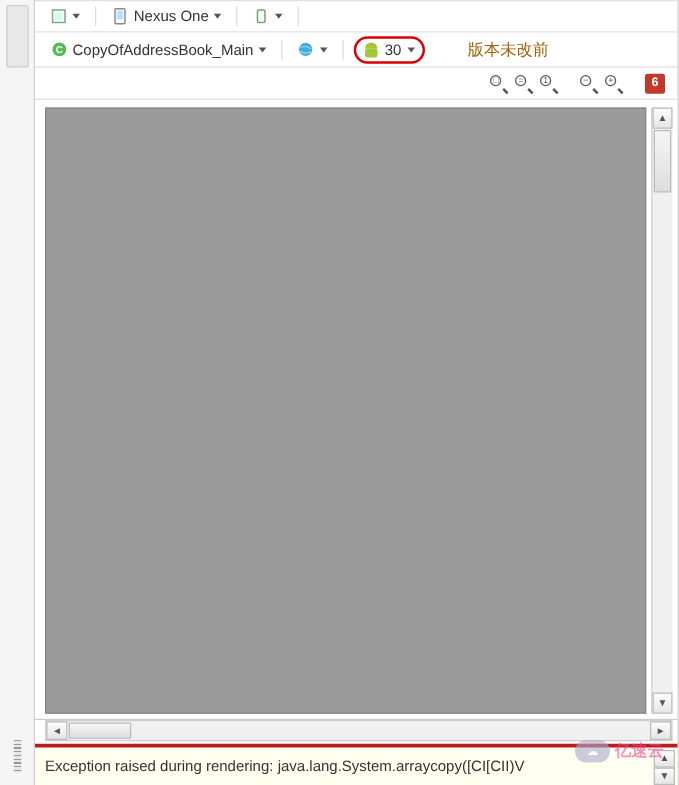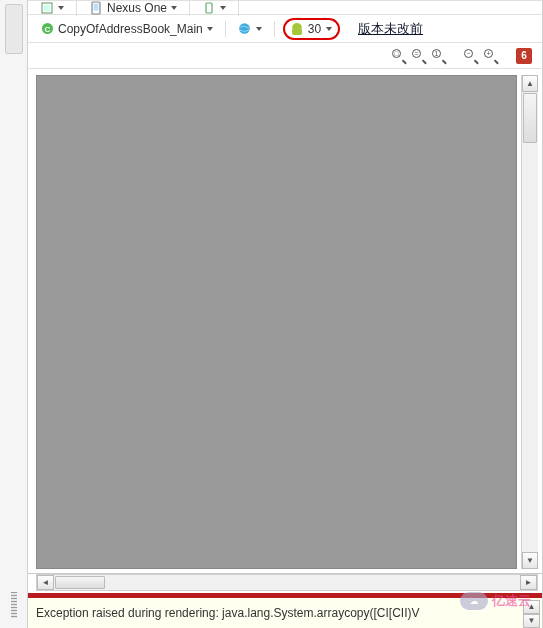--- a/index.html
+++ b/index.html
@@ -3,47 +3,47 @@
 <meta charset="utf-8">
 <style>
 * { box-sizing: border-box; margin: 0; padding: 0; }
 body { font-family: "Segoe UI", Tahoma, sans-serif; font-size: 12px; background: #fff; width: 543px; height: 628px; overflow: hidden; position: relative; }
 .outer { display: flex; height: 100%; }
 .left-gutter { width: 28px; border-right: 1px solid #d0d0d0; display: flex; flex-direction: column; background: #f5f5f5; }
 .gutter-tab { width: 18px; height: 50px; margin: 4px auto; background: #e8e8e8; border: 1px solid #ccc; border-radius: 2px; }
 .gutter-handle { width: 6px; height: 26px; margin: auto auto 10px auto; background: repeating-linear-gradient(#999,#999 1px,#e8e8e8 1px,#e8e8e8 3px); }
 .main { flex: 1; display: flex; flex-direction: column; border-right: 1px solid #d0d0d0; }
 .toolbar-row { height: 28px; border-bottom: 1px solid #e0e0e0; display: flex; align-items: center; padding: 0 8px; gap: 6px; }
-.toolbar-row.r1 { height: 15px; border-top: 1px solid #e0e0e0; }
+.toolbar-row.r1 { height: 26px; border-top: 1px solid #e0e0e0; }
 .dd { display: flex; align-items: center; gap: 4px; cursor: pointer; padding: 2px 4px; }
 .dd .chev { width: 0; height: 0; border-left: 3px solid transparent; border-right: 3px solid transparent; border-top: 4px solid #555; }
 .ico { width: 14px; height: 14px; display: inline-flex; align-items: center; justify-content: center; }
 .lbl { color: #333; }
-.annot { color: #0f172a; font-size: 13px; margin-left: 12px; text-decoration: underline; }
+.annot { color: #a16207; font-size: 13px; margin-left: 28px; }
 .circled { border: 2px solid #d00; border-radius: 14px; padding: 2px 6px; display: flex; align-items: center; gap: 5px; }
 .and-icon { width: 12px; height: 14px; position: relative; }
 .and-head { width: 10px; height: 5px; background:#a4c639; border-radius:5px 5px 0 0; position:absolute; top:1px; left:1px;}
 .and-body { width: 10px; height: 7px; background:#a4c639; border-radius:2px; position:absolute; top:6px; left:1px;}
 .dev-icon svg, .star-icon svg, .globe-icon svg, .refresh-icon svg, .green-icon svg, .pal-icon svg { display:block; }
 .zoom-row { height: 26px; display: flex; align-items: center; justify-content: flex-end; padding: 0 10px; gap: 6px; border-bottom: 1px solid #e0e0e0; }
 .mag { width: 14px; height: 14px; position: relative; }
 .mag .c { width: 9px; height: 9px; border: 1.3px solid #555; border-radius: 50%; position: absolute; top: 0; left: 0; }
 .mag .h { width: 5px; height: 1.5px; background: #555; position: absolute; bottom: 0; right: -1px; transform: rotate(45deg); }
 .mag .t { position:absolute; top:1.5px; left:2.5px; font-size:7px; color:#555; line-height:7px;}
 .badge { width: 16px; height: 16px; background: #c1392b; color: #fff; font-size: 10px; display: flex; align-items: center; justify-content: center; border-radius: 2px; font-weight:bold;}
 .preview-wrap { flex: 1; display: flex; border-bottom: 1px solid #ccc; }
 .preview { flex: 1; background: #9a9a9a; margin: 6px 4px 4px 8px; border: 1px solid #888; position: relative; }
 .right-scroll { width: 17px; background: #f0f0f0; border-left: 1px solid #d0d0d0; display: flex; flex-direction: column; margin: 6px 4px 4px 0;}
 .sb-btn { height: 17px; background: linear-gradient(#fdfdfd,#e5e5e5); border: 1px solid #bbb; display:flex; align-items:center; justify-content:center; font-size:8px; color:#555;}
 .sb-thumb { height: 50px; margin: 1px; background: linear-gradient(#f5f5f5,#ddd); border:1px solid #bbb; border-radius:1px;}
 .sb-track { flex: 1; }
 .hscroll { height: 17px; background: #f0f0f0; display: flex; margin: 0 4px 2px 8px; border:1px solid #d0d0d0;}
 .hscroll .sb-btn { width:17px; height:auto;}
 .hscroll .sb-thumb { width: 50px; height:auto; margin:1px;}
-.error-panel { background: #fffff0; border-top: 5px solid #b91c1c; padding: 6px 8px; font-size: 12px; color: #333; line-height: 1.5; position: relative; }
+.error-panel { background: #fffff0; border-top: 3px solid #b91c1c; padding: 6px 8px; font-size: 12px; color: #333; line-height: 1.5; position: relative; }
 .err-vscroll { position:absolute; right:2px; top:2px; bottom:2px; width:17px; background:#f0f0f0; display:flex; flex-direction:column;}
 .watermark { position: absolute; right: 12px; bottom: 18px; opacity: 0.6; display:flex; align-items:center; gap:4px;}
 .wm-ico { width:28px; height:18px; background:#aac; border-radius:9px; display:flex; align-items:center; justify-content:center; color:#fff; font-size:9px;}
 .wm-txt { color:#ec4899; font-size:13px; font-weight:bold;}
 .sep { width:1px; height:16px; background:#ddd; margin:0 2px;}
 </style>
 </head>
 <body>
 
 <div class="outer">

